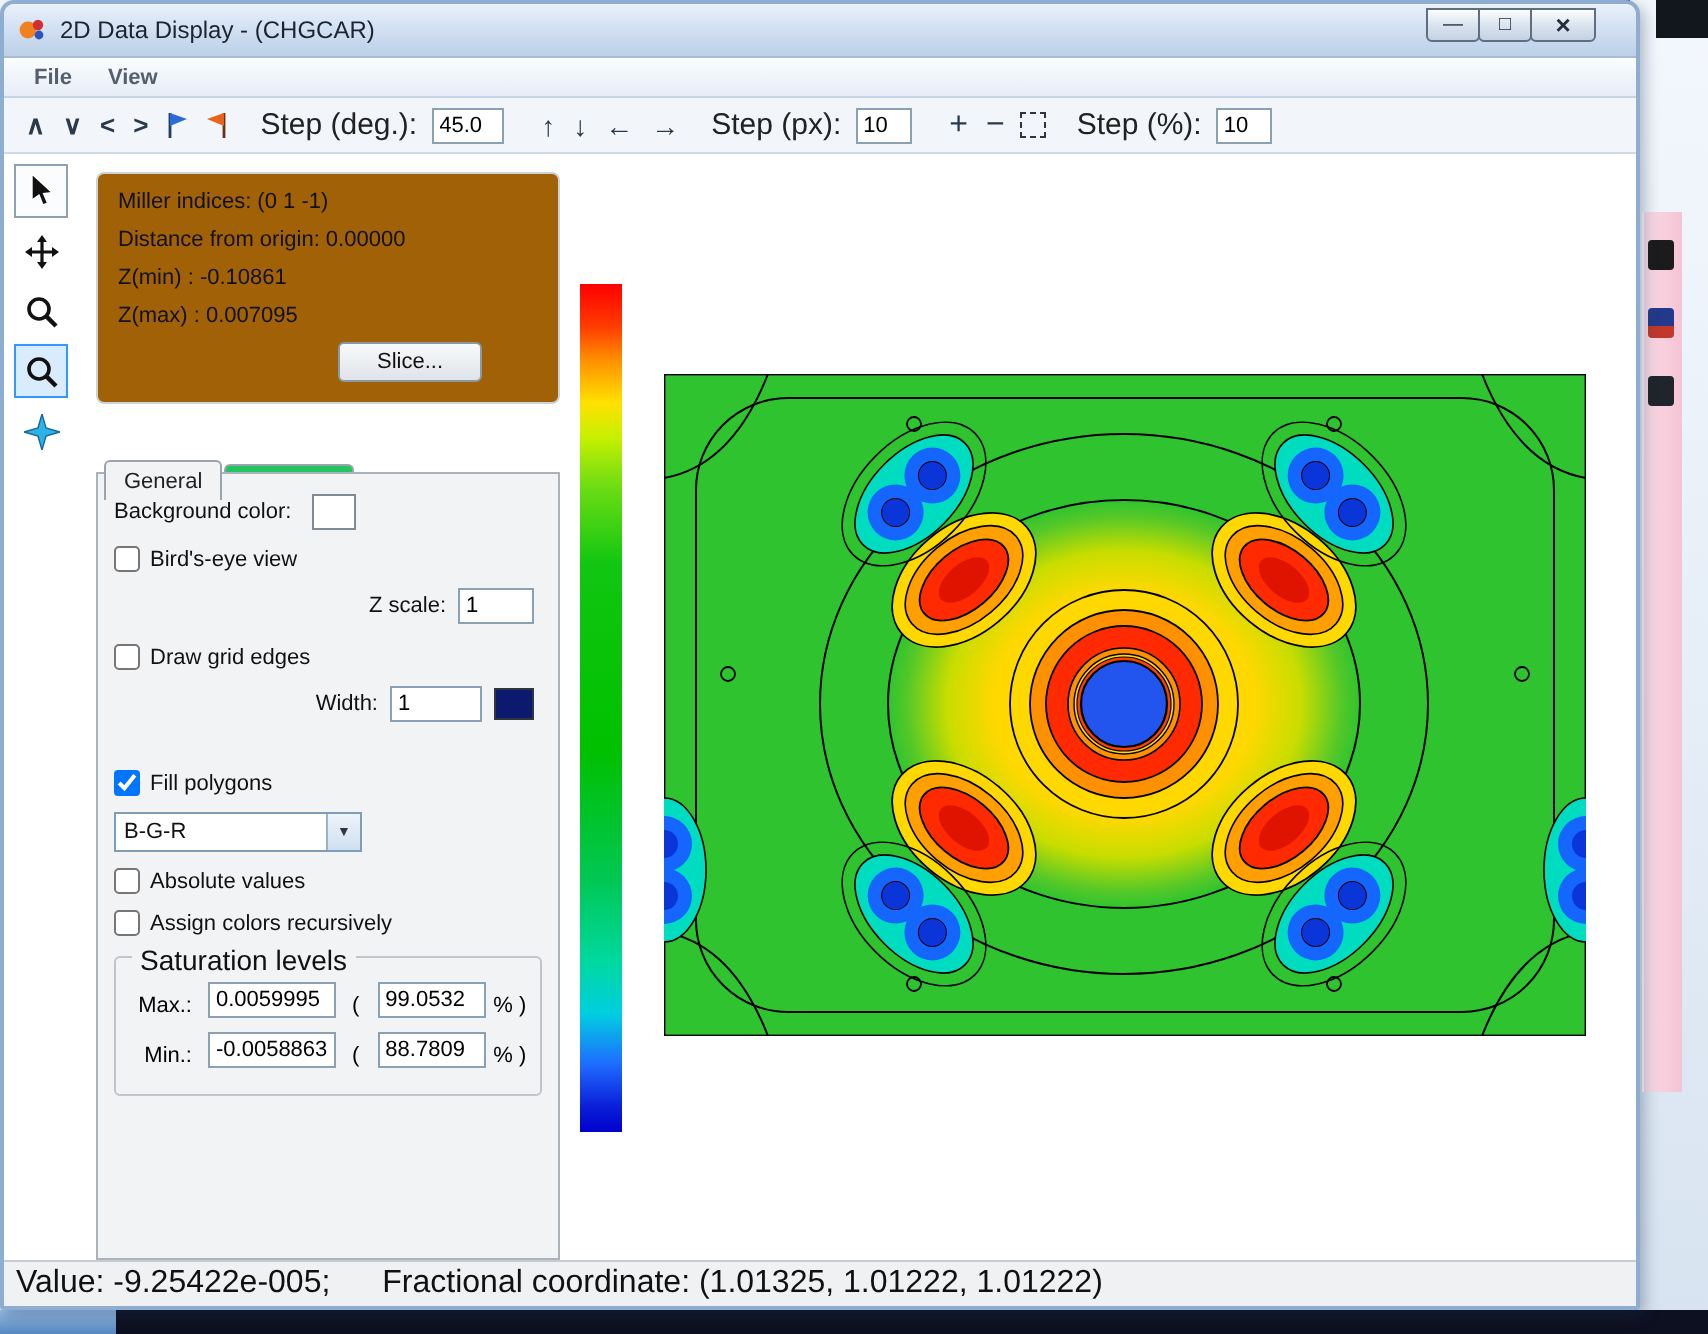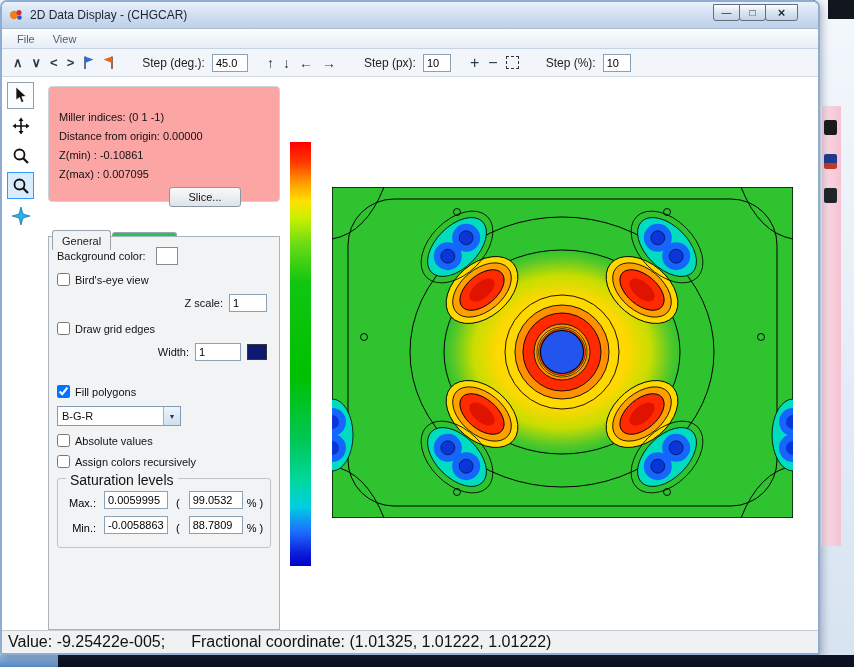--- a/index.html
+++ b/index.html
@@ -22,39 +22,39 @@
   .window { position:absolute; left:0; top:0; width:820px; height:655px; border:2px solid #8fadd1; border-radius:7px 7px 2px 2px; background:#fff; box-shadow:2px 3px 8px rgba(30,50,80,.35); overflow:hidden; }
 
   .titlebar { height:27px; background:linear-gradient(180deg,#eaf2fb 0%,#d3e1f3 45%,#bcd0e8 100%); display:flex; align-items:center; padding:0 6px; border-bottom:1px solid #a8bcd4; border-radius:5px 5px 0 0; }
   .title-icon { width:16px; height:16px; margin-right:6px; flex:0 0 auto; }
   .title-text { font-size:12px; color:#1c2430; }
   .winbtns { margin-left:auto; margin-right:14px; display:flex; align-self:flex-start; margin-top:2px; }
   .winbtn { width:27px; height:17px; border:1px solid #5f6f80; background:linear-gradient(180deg,#fdfeff 0%,#dde6f0 45%,#c3d2e4 100%); border-radius:0 0 3px 3px; display:flex; align-items:center; justify-content:center; font-size:10px; color:#222e3a; margin-left:-1px; cursor:default; }
   .winbtn.close { width:33px; font-size:13px; font-weight:bold; }
 
   .menubar { height:20px; background:linear-gradient(180deg,#fbfdff,#e6edf6); border-bottom:1px solid #c5d3e2; display:flex; align-items:center; padding-left:6px; }
-  .menu-item { font-size:11px; color:#55606e; padding:2px 9px; }
+  .menu-item { font-size:11px; color:#55606e; padding:2px 9px;font-weight:bold; }
 
   .toolbar { height:28px; background:#f2f5fa; border-bottom:1px solid #d0d8e2; display:flex; align-items:center; padding:0 10px; gap:7px; }
   .tglyph { font-size:13px; color:#2b3a4a; font-weight:bold; line-height:1; padding:0 1px; }
   .tglyph.arrow { font-size:14px; font-weight:normal; }
-  .tlabel { font-size:12px; color:#222; margin-left:20px; }
+  .tlabel { font-size:15px; color:#222; margin-left:8px; }
   .tinput { height:18px; border:1px solid #8aa0b4; background:#fff; font-size:11px; font-family:"Liberation Sans",sans-serif; padding:0 3px; }
   .w34 { width:36px; } .w26 { width:28px; }
   .fit-icon { width:13px; height:13px; border:1.4px dashed #334; display:inline-block; }
   .tsep { width:4px; }
 
   
   .toolstrip { position:absolute; left:5px; top:80px; width:30px; display:flex; flex-direction:column; gap:3px; }
   .tool-btn { width:27px; height:27px; display:flex; align-items:center; justify-content:center; border:1px solid transparent; background:transparent; }
   .tool-btn.boxed { border:1px solid #8fa0b0; background:#fbfcfd; }
   .tool-btn.selected { border:1px solid #3399ff; background:#d9ecfd; }
 
   
-  .info-group { position:absolute; left:46px; top:84px; width:232px; height:116px; background:#fca5a5; border:1px solid #ccd2d9; border-radius:4px; padding:24px 10px 0; }
+  .info-group { position:absolute; left:46px; top:84px; width:232px; height:116px; background:#a16207; border:1px solid #ccd2d9; border-radius:4px; padding:8px 10px 0; }
   .info-line { font-size:11px; color:#111; margin-bottom:7px; white-space:nowrap; }
   .slice-btn { display:block; margin:3px 28px 0 auto; width:72px; height:20px; font-size:11px; font-family:"Liberation Sans",sans-serif; color:#111; background:linear-gradient(180deg,#f8f9fa,#dfe3e8); border:1px solid #8a97a5; border-radius:3px; }
 
   .tabs { position:absolute; left:50px; top:228px; display:flex; }
   .tab { font-size:11px; color:#222; padding:2px 9px 3px; border:1px solid #9aa4ae; border-bottom:none; border-radius:3px 3px 0 0; background:#22c55e; margin-right:1px; position:relative; top:2px; }
   .tab.active { background:#f2f3f5; top:0; padding-top:4px; z-index:3; }
 
   .tabpage { position:absolute; left:46px; top:234px; width:232px; height:394px; background:#f2f3f5; border:1px solid #aab2ba; padding:10px 8px 0; z-index:2; }
   .row { display:flex; align-items:center; margin-bottom:8px; font-size:11px; color:#111; }
   .row.right { justify-content:flex-end; padding-right:4px; }

